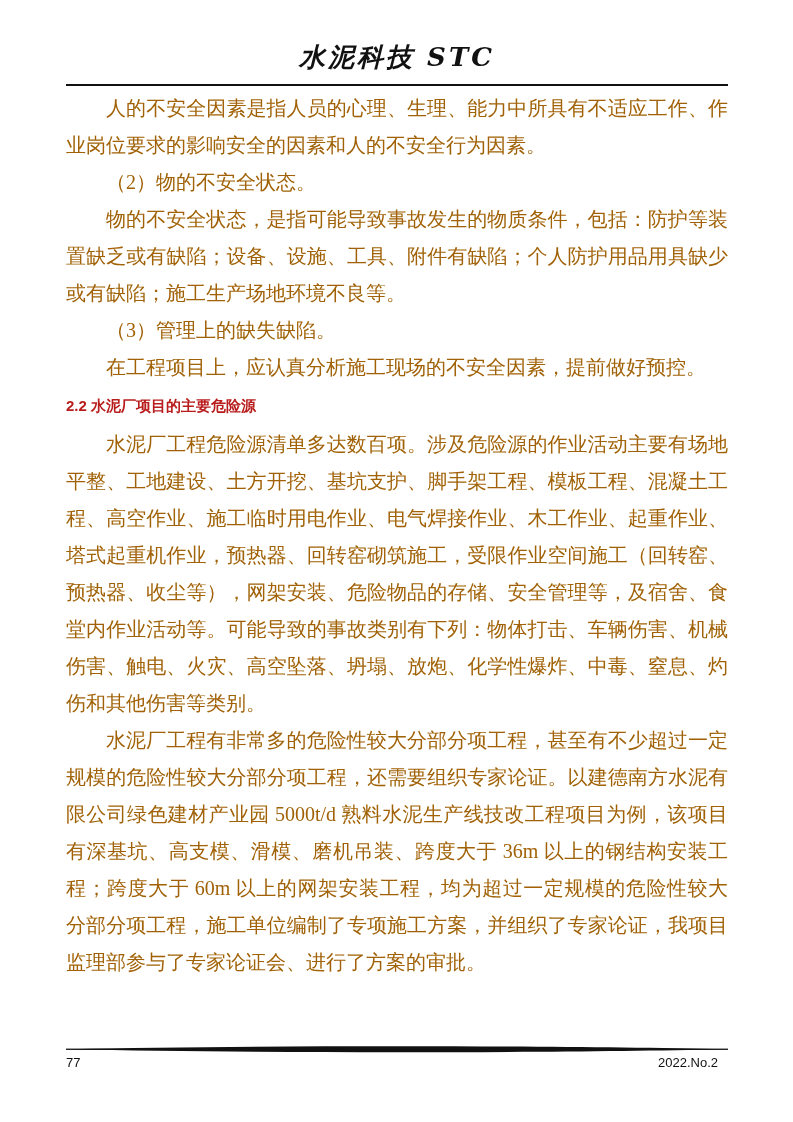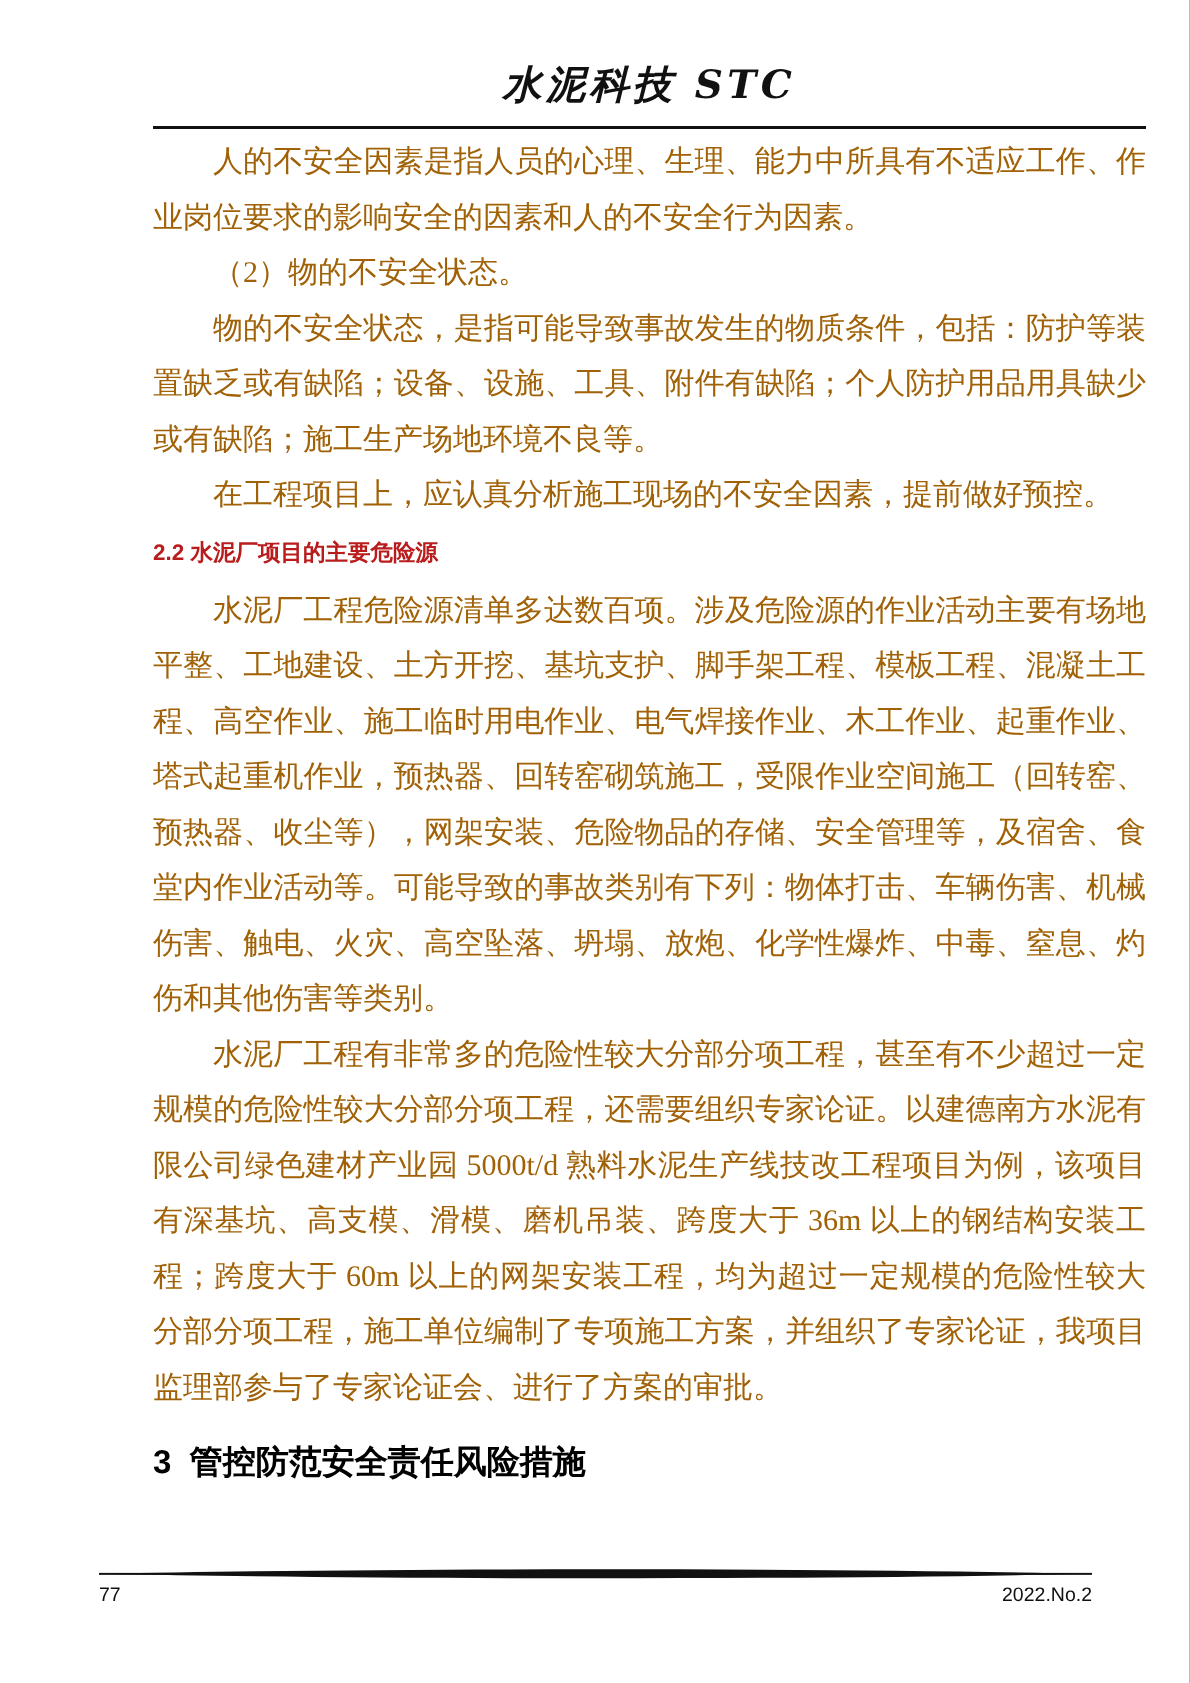--- a/index.html
+++ b/index.html
@@ -11,21 +11,20 @@
     background: #ffffff;
     color: #1c1c1c;
     font-family: "Liberation Serif", serif;
     overflow: hidden;
   }
   .content {
     position: absolute;
     left: 66px;
     width: 662px;
     top: 42px;
-    margin-left: 36px;
   }
   .journal-title {
     text-align: center;
     font-family: "DejaVu Serif", serif;
     font-style: italic;
     font-weight: 600;
     font-size: 26px;
     letter-spacing: 3px;
     line-height: 30px;
     margin: 0 0 12px 0;
@@ -81,44 +80,44 @@
   }
   .page-number {
     position: absolute;
     left: 0;
     right: 0;
     top: 2px;
     text-align: left;
   }
   .issue-number {
     position: absolute;
-    right: 0;
+    right: 10px;
     top: 2px;
   }
 </style>
 </head>
 <body>
 
 <div class="page">
 
   <div class="content">
 
     <div class="journal-title">水泥科技 STC</div>
 
     <hr class="header-rule">
 
     <div class="body-text">
       <p>人的不安全因素是指人员的心理、生理、能力中所具有不适应工作、作业岗位要求的影响安全的因素和人的不安全行为因素。</p>
       <p>（2）物的不安全状态。</p>
       <p>物的不安全状态，是指可能导致事故发生的物质条件，包括：防护等装置缺乏或有缺陷；设备、设施、工具、附件有缺陷；个人防护用品用具缺少或有缺陷；施工生产场地环境不良等。</p>
+      <p>（3）管理上的缺失缺陷。</p>
       <p>在工程项目上，应认真分析施工现场的不安全因素，提前做好预控。</p>
       <h3 class="sec-h2">2.2 水泥厂项目的主要危险源</h3>
       <p>水泥厂工程危险源清单多达数百项。涉及危险源的作业活动主要有场地平整、工地建设、土方开挖、基坑支护、脚手架工程、模板工程、混凝土工程、高空作业、施工临时用电作业、电气焊接作业、木工作业、起重作业、塔式起重机作业，预热器、回转窑砌筑施工，受限作业空间施工（回转窑、预热器、收尘等），网架安装、危险物品的存储、安全管理等，及宿舍、食堂内作业活动等。可能导致的事故类别有下列：物体打击、车辆伤害、机械伤害、触电、火灾、高空坠落、坍塌、放炮、化学性爆炸、中毒、窒息、灼伤和其他伤害等类别。</p>
       <p>水泥厂工程有非常多的危险性较大分部分项工程，甚至有不少超过一定规模的危险性较大分部分项工程，还需要组织专家论证。以建德南方水泥有限公司绿色建材产业园 5000t/d 熟料水泥生产线技改工程项目为例，该项目有深基坑、高支模、滑模、磨机吊装、跨度大于 36m 以上的钢结构安装工程；跨度大于 60m 以上的网架安装工程，均为超过一定规模的危险性较大分部分项工程，施工单位编制了专项施工方案，并组织了专家论证，我项目监理部参与了专家论证会、进行了方案的审批。</p>
-      <h2 class="sec-h1">3  管控防范安全责任风险措施</h2>
     </div>
 
   </div>
 
   <div class="footer">
     <svg class="footer-rule-svg" viewBox="0 0 662 7" preserveAspectRatio="none">
       <rect x="0" y="2.6" width="662" height="1.3" fill="#111"></rect>
       <path d="M 4,3.2 C 180,-0.8 480,-0.8 658,3.2 C 480,7.2 180,7.2 4,3.2 Z" fill="#111"></path>
     </svg>
     <div class="footer-row">

